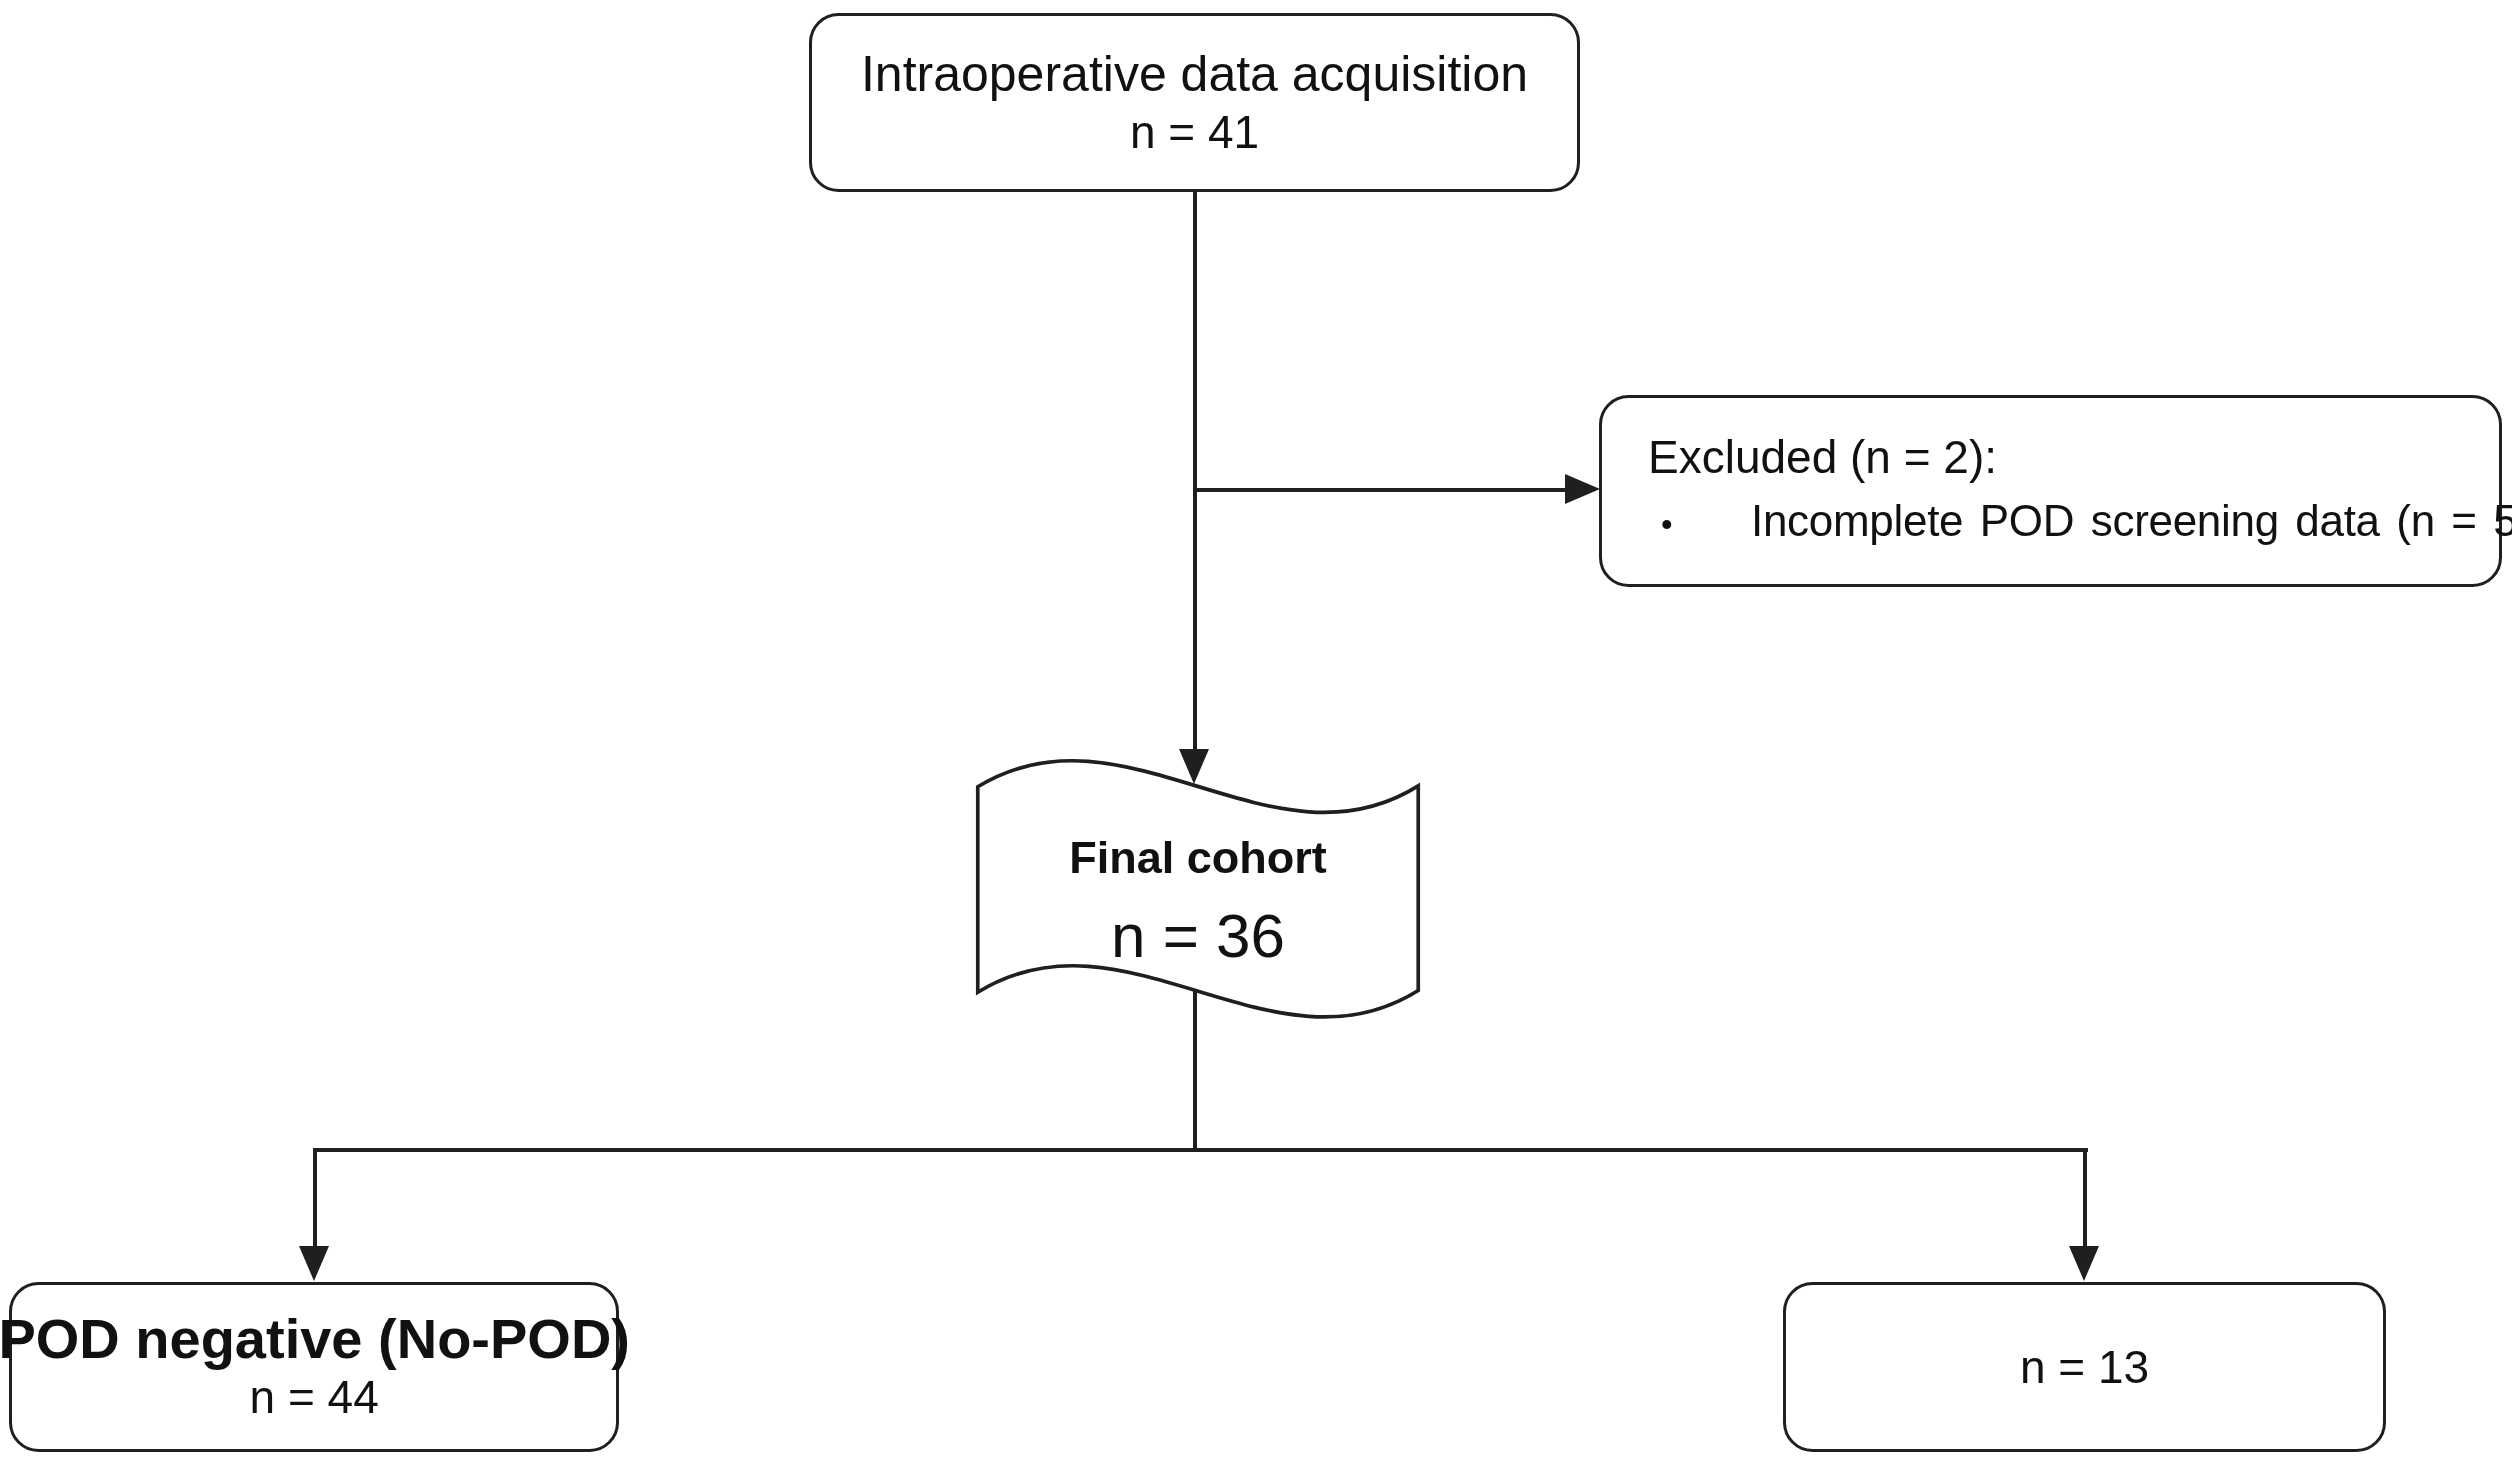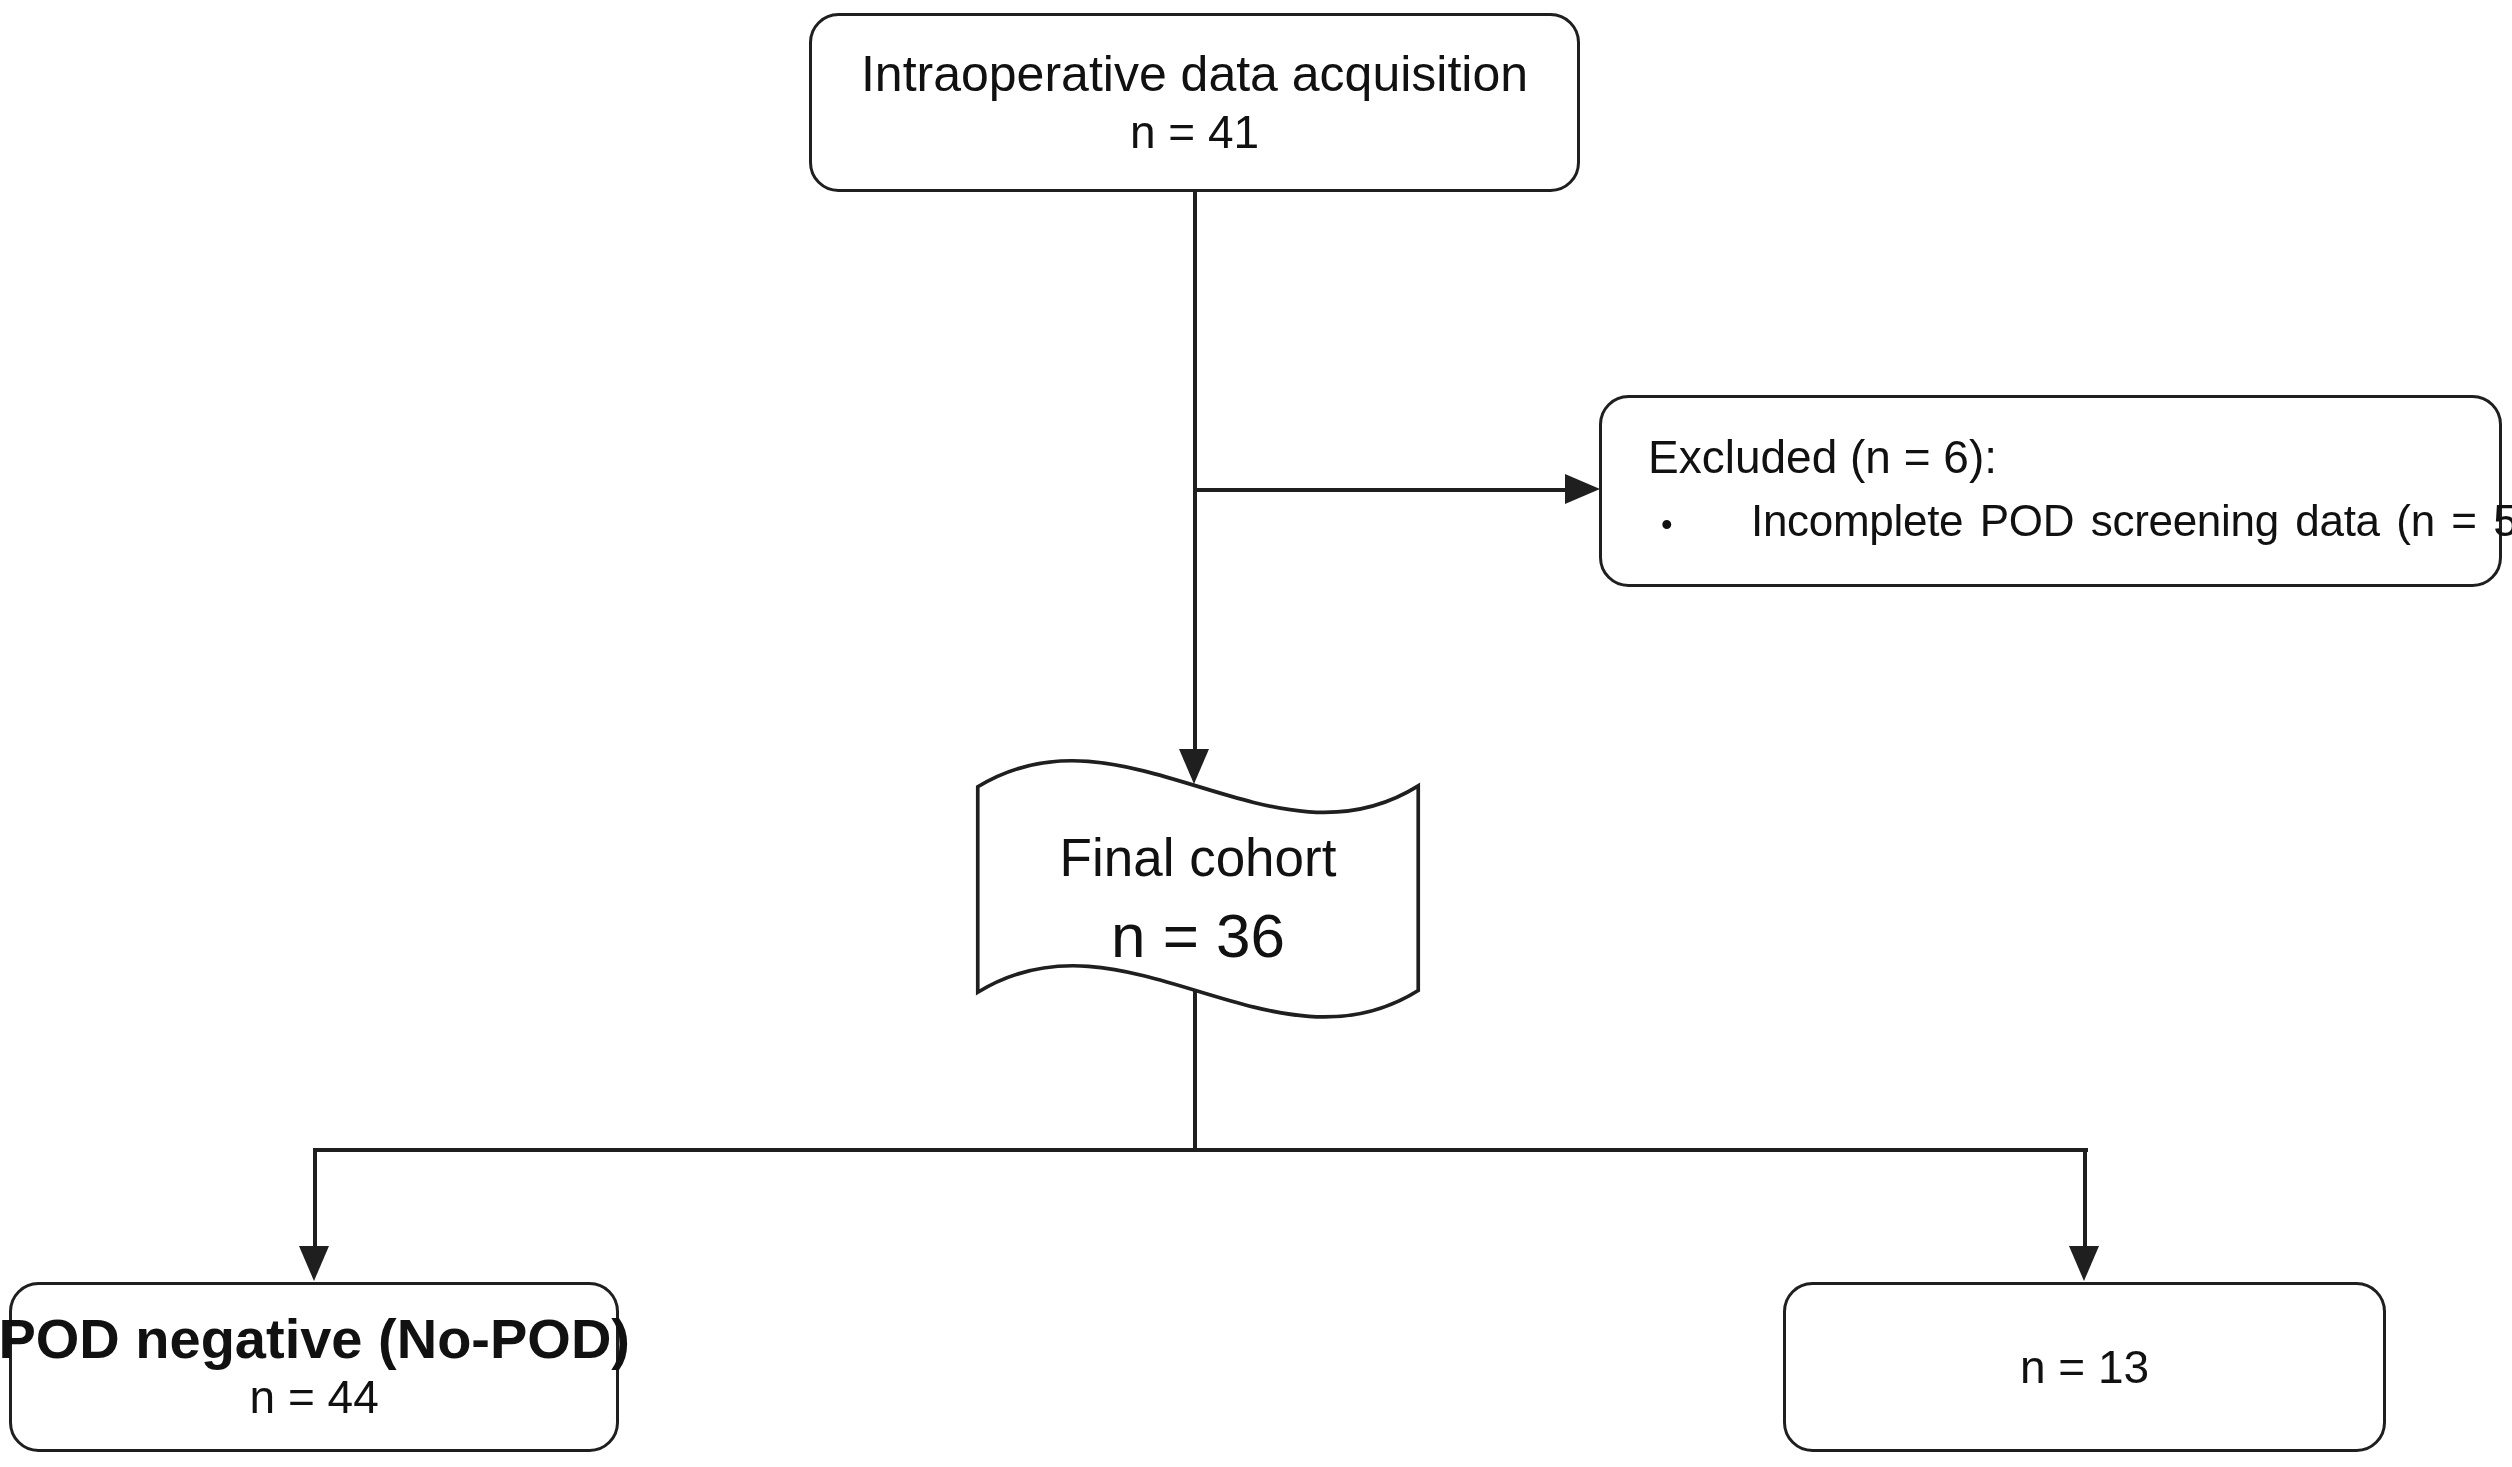--- a/index.html
+++ b/index.html
@@ -41,42 +41,42 @@
     border-top:15.7px solid transparent;
     border-bottom:15.7px solid transparent;
     border-left:35px solid var(--line, #1f1f1f);
   }
   .wave-svg { position:absolute; left:975px; top:710px; width:446px; height:360px; }
   .wave-svg path { fill:#ffffff; stroke:var(--line, #1f1f1f); stroke-width:4; }
   .wave-text {
     position:absolute; left:975px; top:825px; width:446px;
     display:flex; flex-direction:column; align-items:center; text-align:center;
   }
-  .wave-title { font-size:53px; line-height:65px; font-weight:normal; white-space:nowrap; }
+  .wave-title { font-size:45px; line-height:65px; font-weight:bold; white-space:nowrap; }
   .wave-count { font-size:62px; line-height:55px; margin-top:18px; white-space:nowrap; }
   .t-bottom { font-size:56px; line-height:61px; white-space:nowrap; }
 </style>
 </head>
 <body>
 
 <div class="canvas">
 
   <div class="node" style="left:809px; top:13px; width:771px; height:179px;">
     <div class="t-main">Intraoperative data acquisition</div>
     <div class="t-num">n = 41</div>
   </div>
 
   <div class="vline" style="left:1193px; top:192px; width:3.7px; height:557px;"></div>
   <div class="arrow-down" style="left:1179px; top:749px;"></div>
 
   <div class="hline" style="left:1195px; top:488px; width:372px; height:3.7px;"></div>
   <div class="arrow-right" style="left:1565px; top:474px;"></div>
 
   <div class="node node-excluded" style="left:1599px; top:395px; width:903px; height:192px;">
-    <div class="t-exc-title">Excluded (n = 6):</div>
+    <div class="t-exc-title">Excluded (n = 2):</div>
     <div class="bullet-row">
       <span class="bullet-glyph">•</span>
       <span class="t-exc-item">Incomplete POD screening data (n = 5)</span>
     </div>
   </div>
 
   <svg class="wave-svg" viewBox="0 0 484 390" xmlns="http://www.w3.org/2000/svg">
     <path d="M 3,83 C 163,-15 323,181 481,82 L 481,304 C 323,403 163,207 3,306 Z"></path>
   </svg>
   <div class="wave-text">

